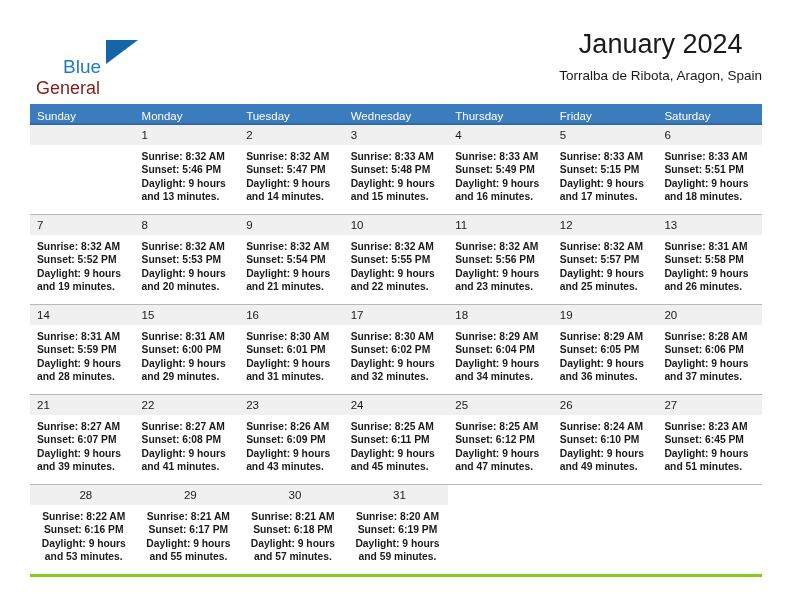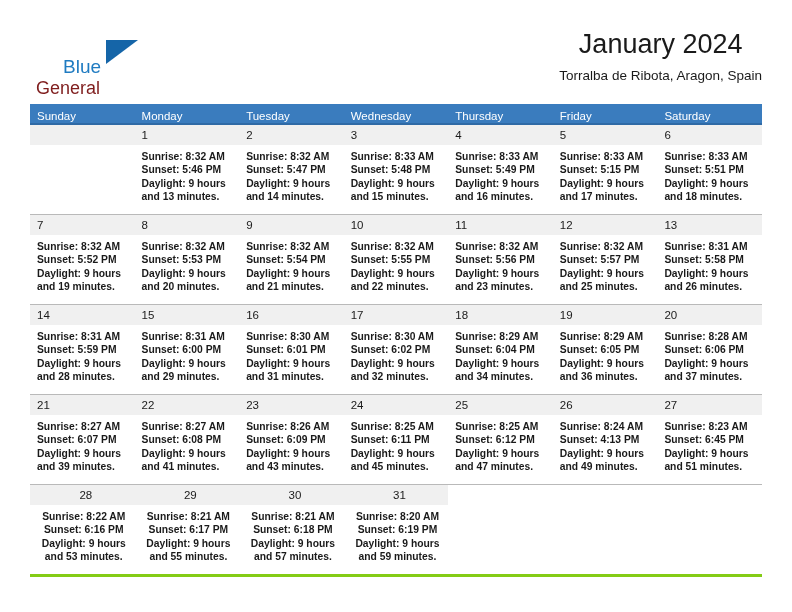--- a/index.html
+++ b/index.html
@@ -408,21 +408,21 @@
               <div>Sunrise: 8:25 AM</div>
               <div>Sunset: 6:12 PM</div>
               <div>Daylight: 9 hours</div>
               <div>and 47 minutes.</div>
             </div>
           </td>
           <td>
             <span class="daynum">26</span>
             <div class="cellbody">
               <div>Sunrise: 8:24 AM</div>
-              <div>Sunset: 4:13 PM</div>
+              <div>Sunset: 6:10 PM</div>
               <div>Daylight: 9 hours</div>
               <div>and 49 minutes.</div>
             </div>
           </td>
           <td>
             <span class="daynum">27</span>
             <div class="cellbody">
               <div>Sunrise: 8:23 AM</div>
               <div>Sunset: 6:45 PM</div>
               <div>Daylight: 9 hours</div>

